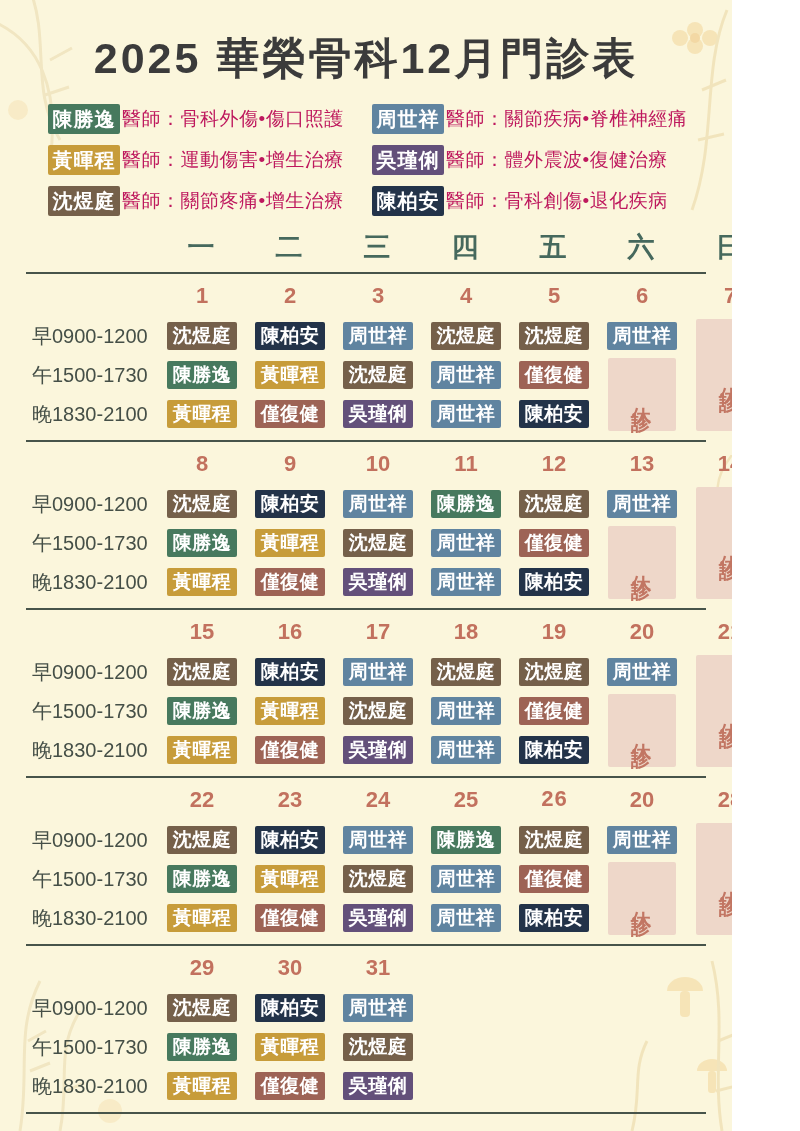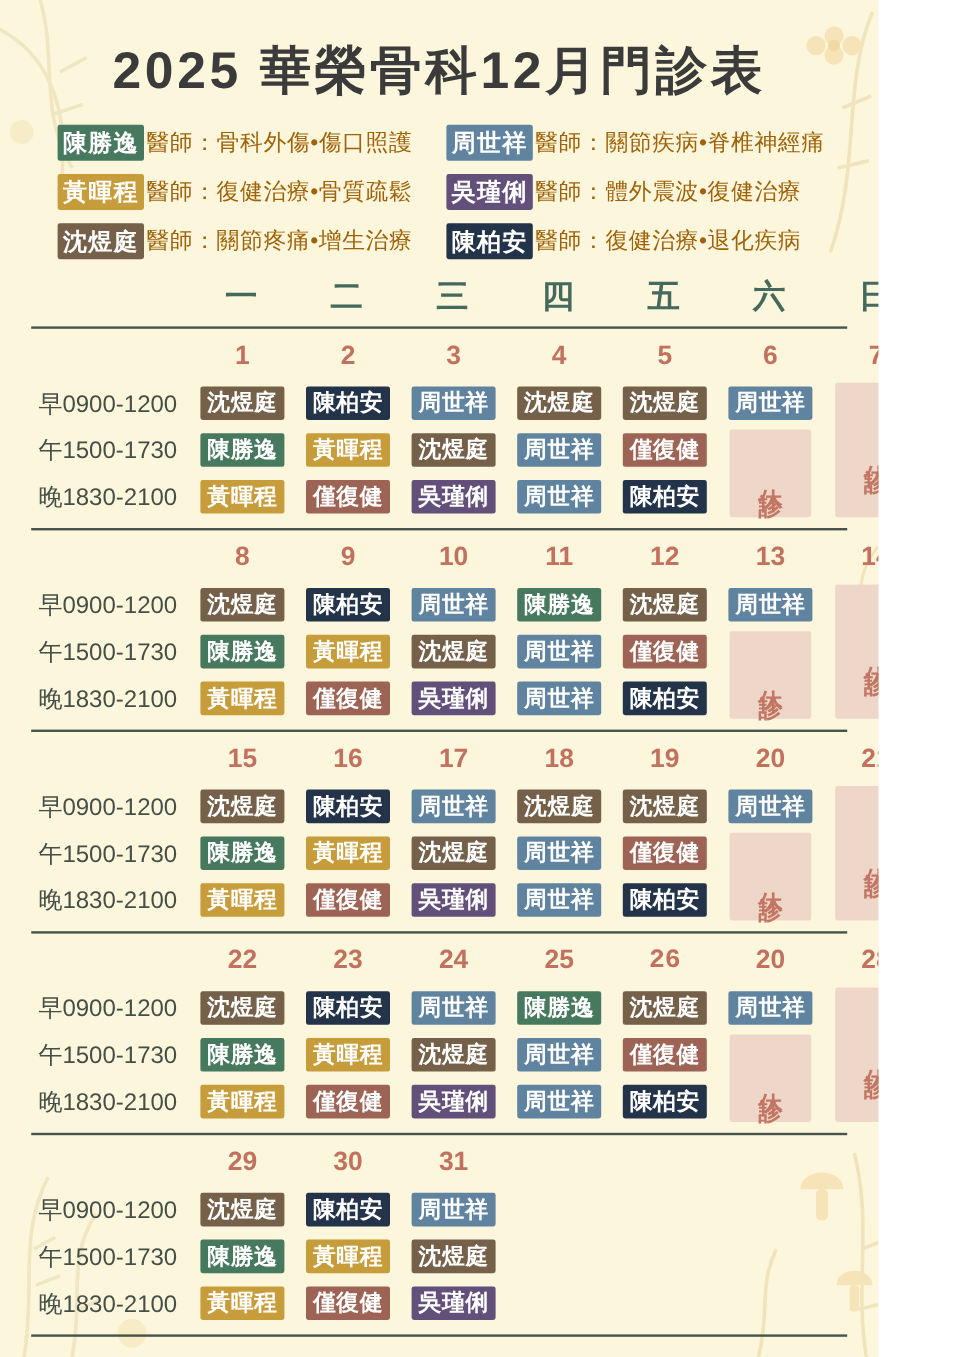--- a/index.html
+++ b/index.html
@@ -40,21 +40,21 @@
     display:inline-flex;align-items:center;justify-content:center;
     color:#fff;font-weight:700;
     border-radius:2px;
     white-space:nowrap;
   }
   .legend-item .badge{
     width:72px;height:30px;font-size:20px;letter-spacing:1px;
   }
   .legend-desc{
     font-size:19px;
-    color:#a16207;
+    color:#be185d;
     letter-spacing:0.5px;
     margin-left:2px;
   }
   
   .calendar{position:relative;margin:6px 26px 0 26px;}
   .weekday-row{
     display:grid;
     grid-template-columns:132px repeat(7,88px);
     height:50px;
     align-items:center;
@@ -173,33 +173,33 @@
       <div class="legend-item">
         <span class="badge" style="background: rgb(71, 121, 94);">陳勝逸</span>
         <span class="legend-desc">醫師：骨科外傷•傷口照護</span>
       </div>
       <div class="legend-item">
         <span class="badge" style="background: rgb(96, 132, 160);">周世祥</span>
         <span class="legend-desc">醫師：關節疾病•脊椎神經痛</span>
       </div>
       <div class="legend-item">
         <span class="badge" style="background: rgb(199, 156, 58);">黃暉程</span>
-        <span class="legend-desc">醫師：復健治療•骨質疏鬆</span>
+        <span class="legend-desc">醫師：運動傷害•增生治療</span>
       </div>
       <div class="legend-item">
         <span class="badge" style="background: rgb(99, 80, 122);">吳瑾俐</span>
         <span class="legend-desc">醫師：體外震波•復健治療</span>
       </div>
       <div class="legend-item">
         <span class="badge" style="background: rgb(117, 96, 74);">沈煜庭</span>
         <span class="legend-desc">醫師：關節疼痛•增生治療</span>
       </div>
       <div class="legend-item">
         <span class="badge" style="background: rgb(35, 51, 73);">陳柏安</span>
-        <span class="legend-desc">醫師：復健治療•退化疾病</span>
+        <span class="legend-desc">醫師：骨科創傷•退化疾病</span>
       </div>
     </div>
 
   <div class="calendar" id="calendar">
       <div class="weekday-row">
         <span></span>
         <span class="weekday">一</span>
         <span class="weekday">二</span>
         <span class="weekday">三</span>
         <span class="weekday">四</span>

